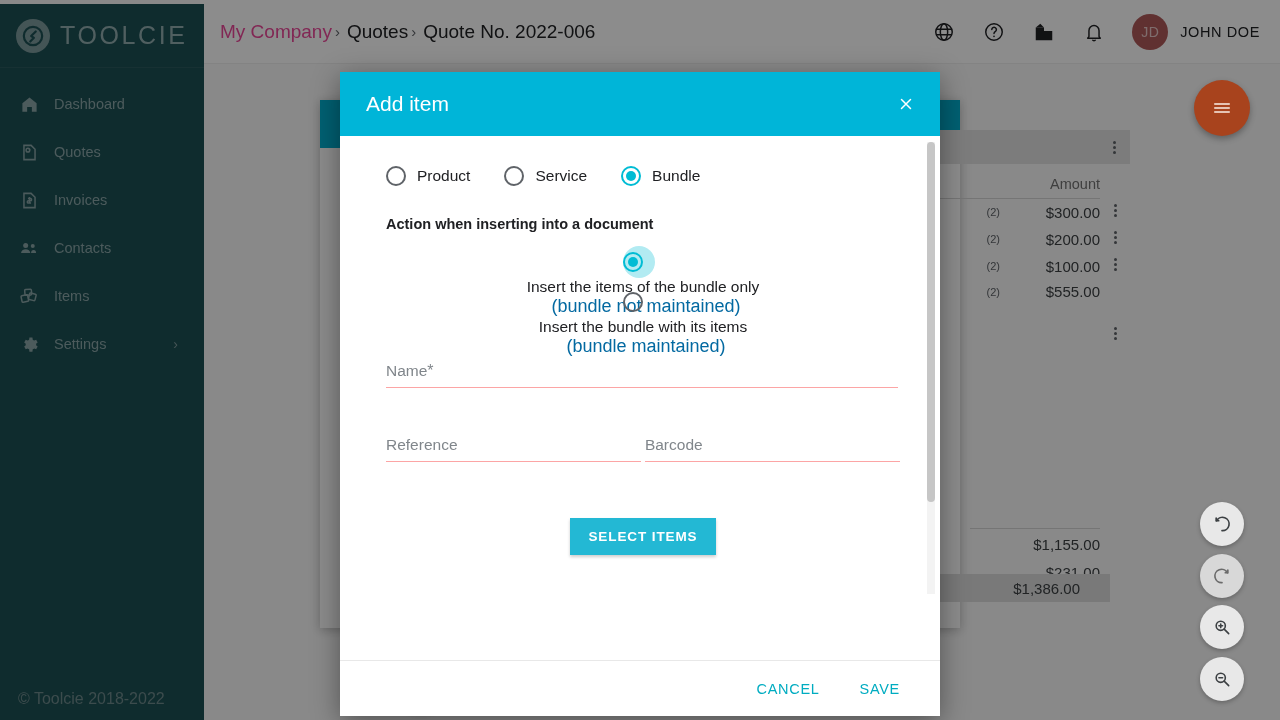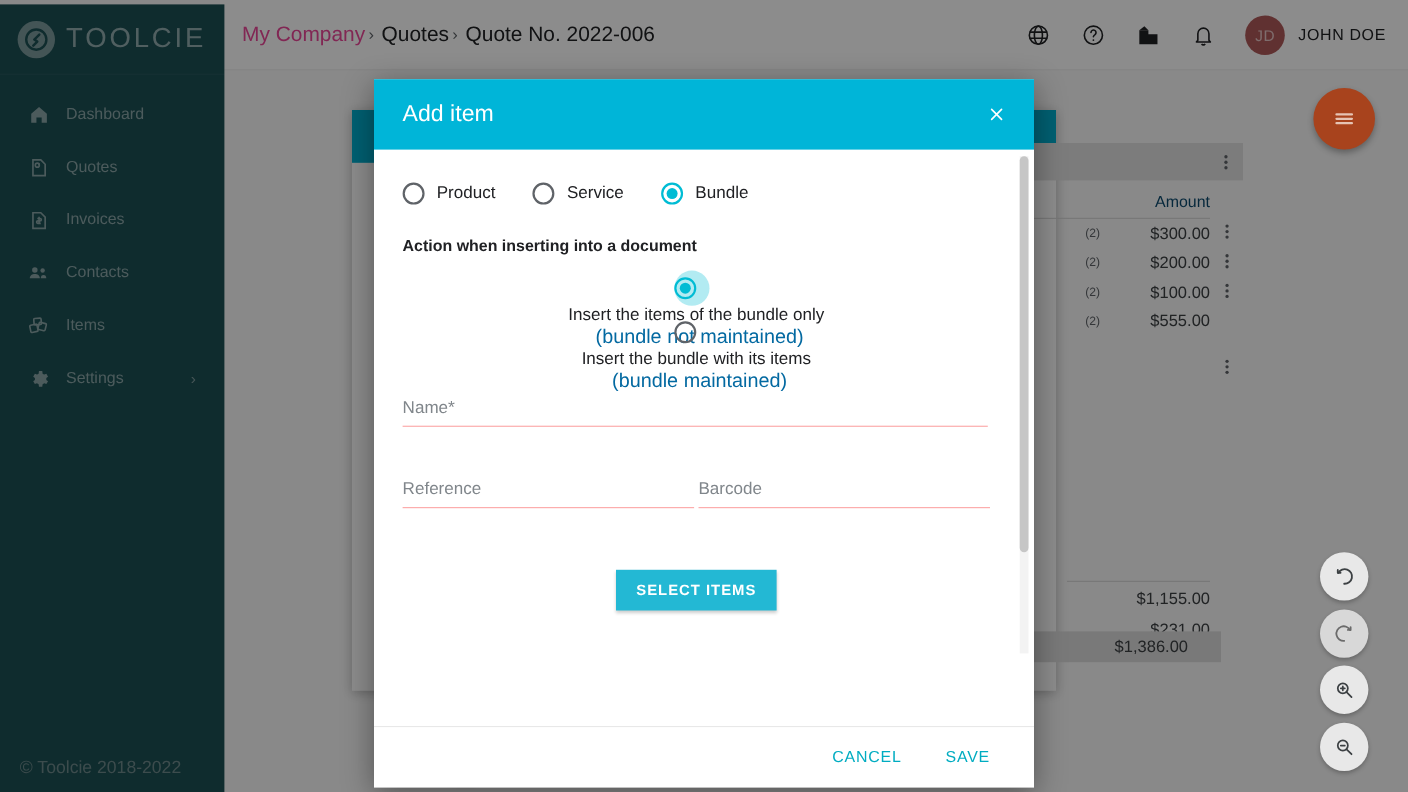--- a/index.html
+++ b/index.html
@@ -38,21 +38,21 @@
   .brand-text {
     color: #93aeb0;
     font-size: 25px;
     letter-spacing: 2.6px;
     font-weight: 400;
   }
   .nav { padding-top: 12px; }
   .nav-item {
     display: flex; align-items: center;
     height: 48px;
-    padding-left: 24px;
+    padding-left: 18px;
     color: #8aa6a8;
     font-size: 14.5px;
     cursor: pointer;
     position: relative;
   }
   .nav-item .nav-icon {
     width: 22px; height: 22px; flex: none;
     margin-right: 14px;
     display: flex; align-items: center; justify-content: center;
   }
@@ -134,21 +134,21 @@
   }
   .tbl-topbar {
     position:absolute; left: 0; top: 0;
     width: 190px; height: 34px;
     background: #e2e2e2;
     display:flex; align-items:center; justify-content:flex-end;
     padding-right: 14px;
   }
   .tbl-head {
     position: absolute; left: 0; top: 46px; width: 160px;
-    text-align: right; font-size: 14.5px; color: #0c4a6e;
+    text-align: right; font-size: 14.5px; color: #737373;
     padding-bottom: 6px; border-bottom: 1px solid #d6d6d6;
   }
   .tbl-row {
     position: absolute; left: 0; width: 190px;
     display: flex; align-items: center;
   }
   .tbl-qty { width: 60px; text-align: right; font-size: 11px; color: #5f6368; }
   .tbl-amt { width: 100px; text-align: right; font-size: 15px; }
   .tbl-kebab { width: 30px; text-align: center; }
   .kebab { display:inline-block; line-height: 4px; color:#5f6368; font-size: 15px; letter-spacing: 0; }
@@ -225,20 +225,21 @@
     margin-left: auto; color: #fff;
     width: 28px; height: 28px;
     display:flex; align-items:center; justify-content:center;
     cursor: pointer; font-size: 22px; line-height: 1;
   }
   .modal-body {
     flex: 1;
     position: relative;
     padding: 30px 40px 0 26px;
     overflow: hidden;
+    margin-left: 20px;
   }
   .modal-scroll-track {
     position: absolute; right: 5px; top: 6px;
     width: 8px; height: 452px;
     background: #f3f3f3;
   }
   .modal-scroll-thumb {
     position: absolute; right: 5px; top: 6px;
     width: 8px; height: 360px;
     background: #c6c6c6; border-radius: 4px;

